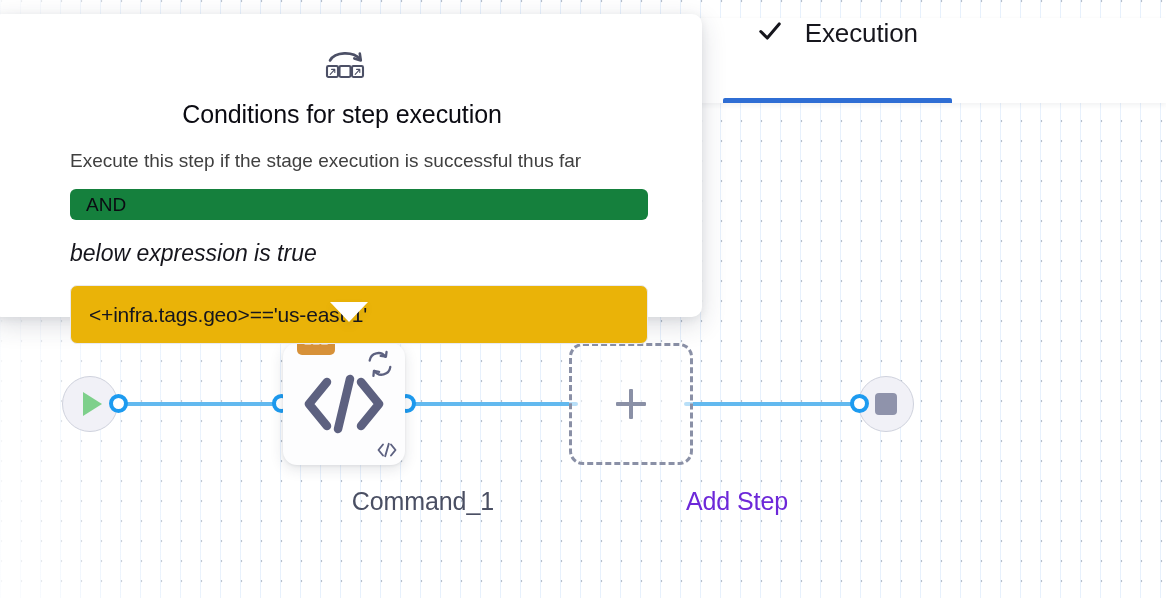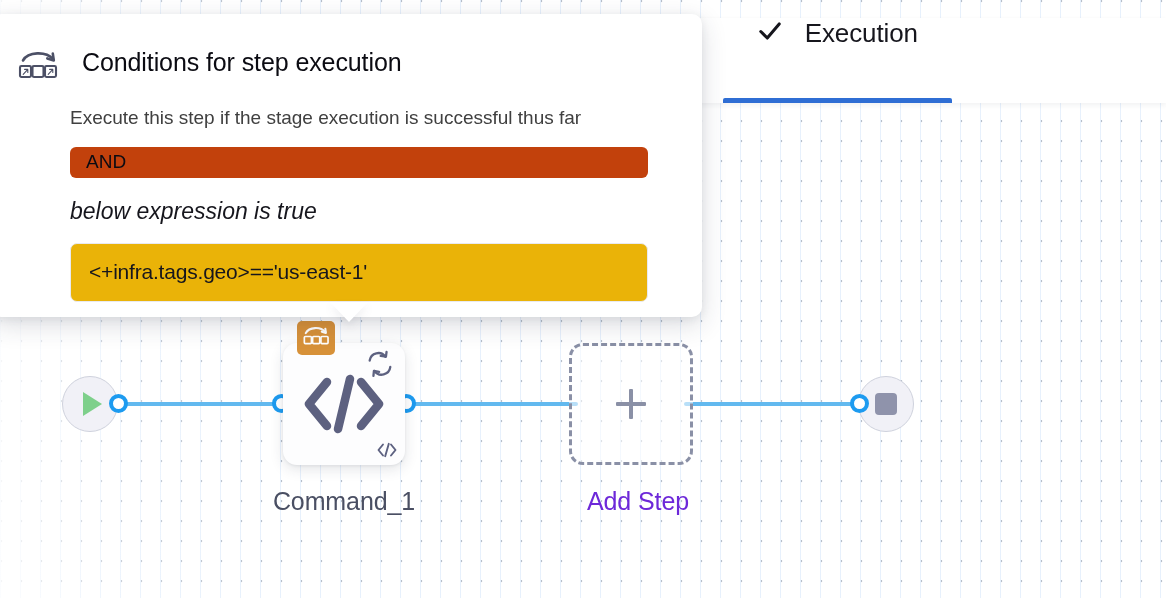--- a/index.html
+++ b/index.html
@@ -115,22 +115,23 @@
     width: 0; height: 0;
     border-left: 19px solid transparent;
     border-right: 19px solid transparent;
     border-top: 20px solid #ffffff;
     z-index: 41;
     filter: drop-shadow(0 5px 4px rgba(36,45,66,0.07));
   }
 
   .popover-head {
     display: flex;
-    align-items: flex-start;
-    gap: 22px;
+    align-items: center;
+    gap: 6px;
+    flex-direction: column;
   }
   .cond-icon { width: 44px; height: 40px; flex: 0 0 auto; margin-top: 6px; margin-left: 6px;}
   .popover-title {
     font-size: 25px;
     color: #0b0b12;
     line-height: 1.15;
     margin-top: 8px;
     letter-spacing: -0.1px;
   }
   .popover-body {
@@ -139,21 +140,21 @@
     margin-top: 20px;
   }
   .cond-line {
     font-size: 19px;
     color: #404040;
     line-height: 1.3;
   }
   .cond-select {
     margin-top: 16px;
     height: 31px;
-    background: #c2410c;
+    background: #15803d;
     border-radius: 6px;
     display: flex;
     align-items: center;
     padding: 0 16px;
     box-sizing: border-box;
     font-size: 19px;
     color: #0b0b12;
   }
   .cond-line2 {
     margin-top: 20px;
@@ -268,21 +269,21 @@
     align-items: center;
     justify-content: center;
     z-index: 9;
   }
   .cond-badge svg { width: 28px; height: 25px; }
 
   .node-label {
     position: absolute;
     top: 487px;
     width: 300px;
-    text-align: center;
+    text-align: right;
     font-size: 25px;
     color: #4a4f63;
     letter-spacing: -0.1px;
   }
   .label-command { left: 194px; }
   .label-addstep { left: 488px; color: #6d28d9; }
 
   .add-step {
     position: absolute;
     left: 569px;

